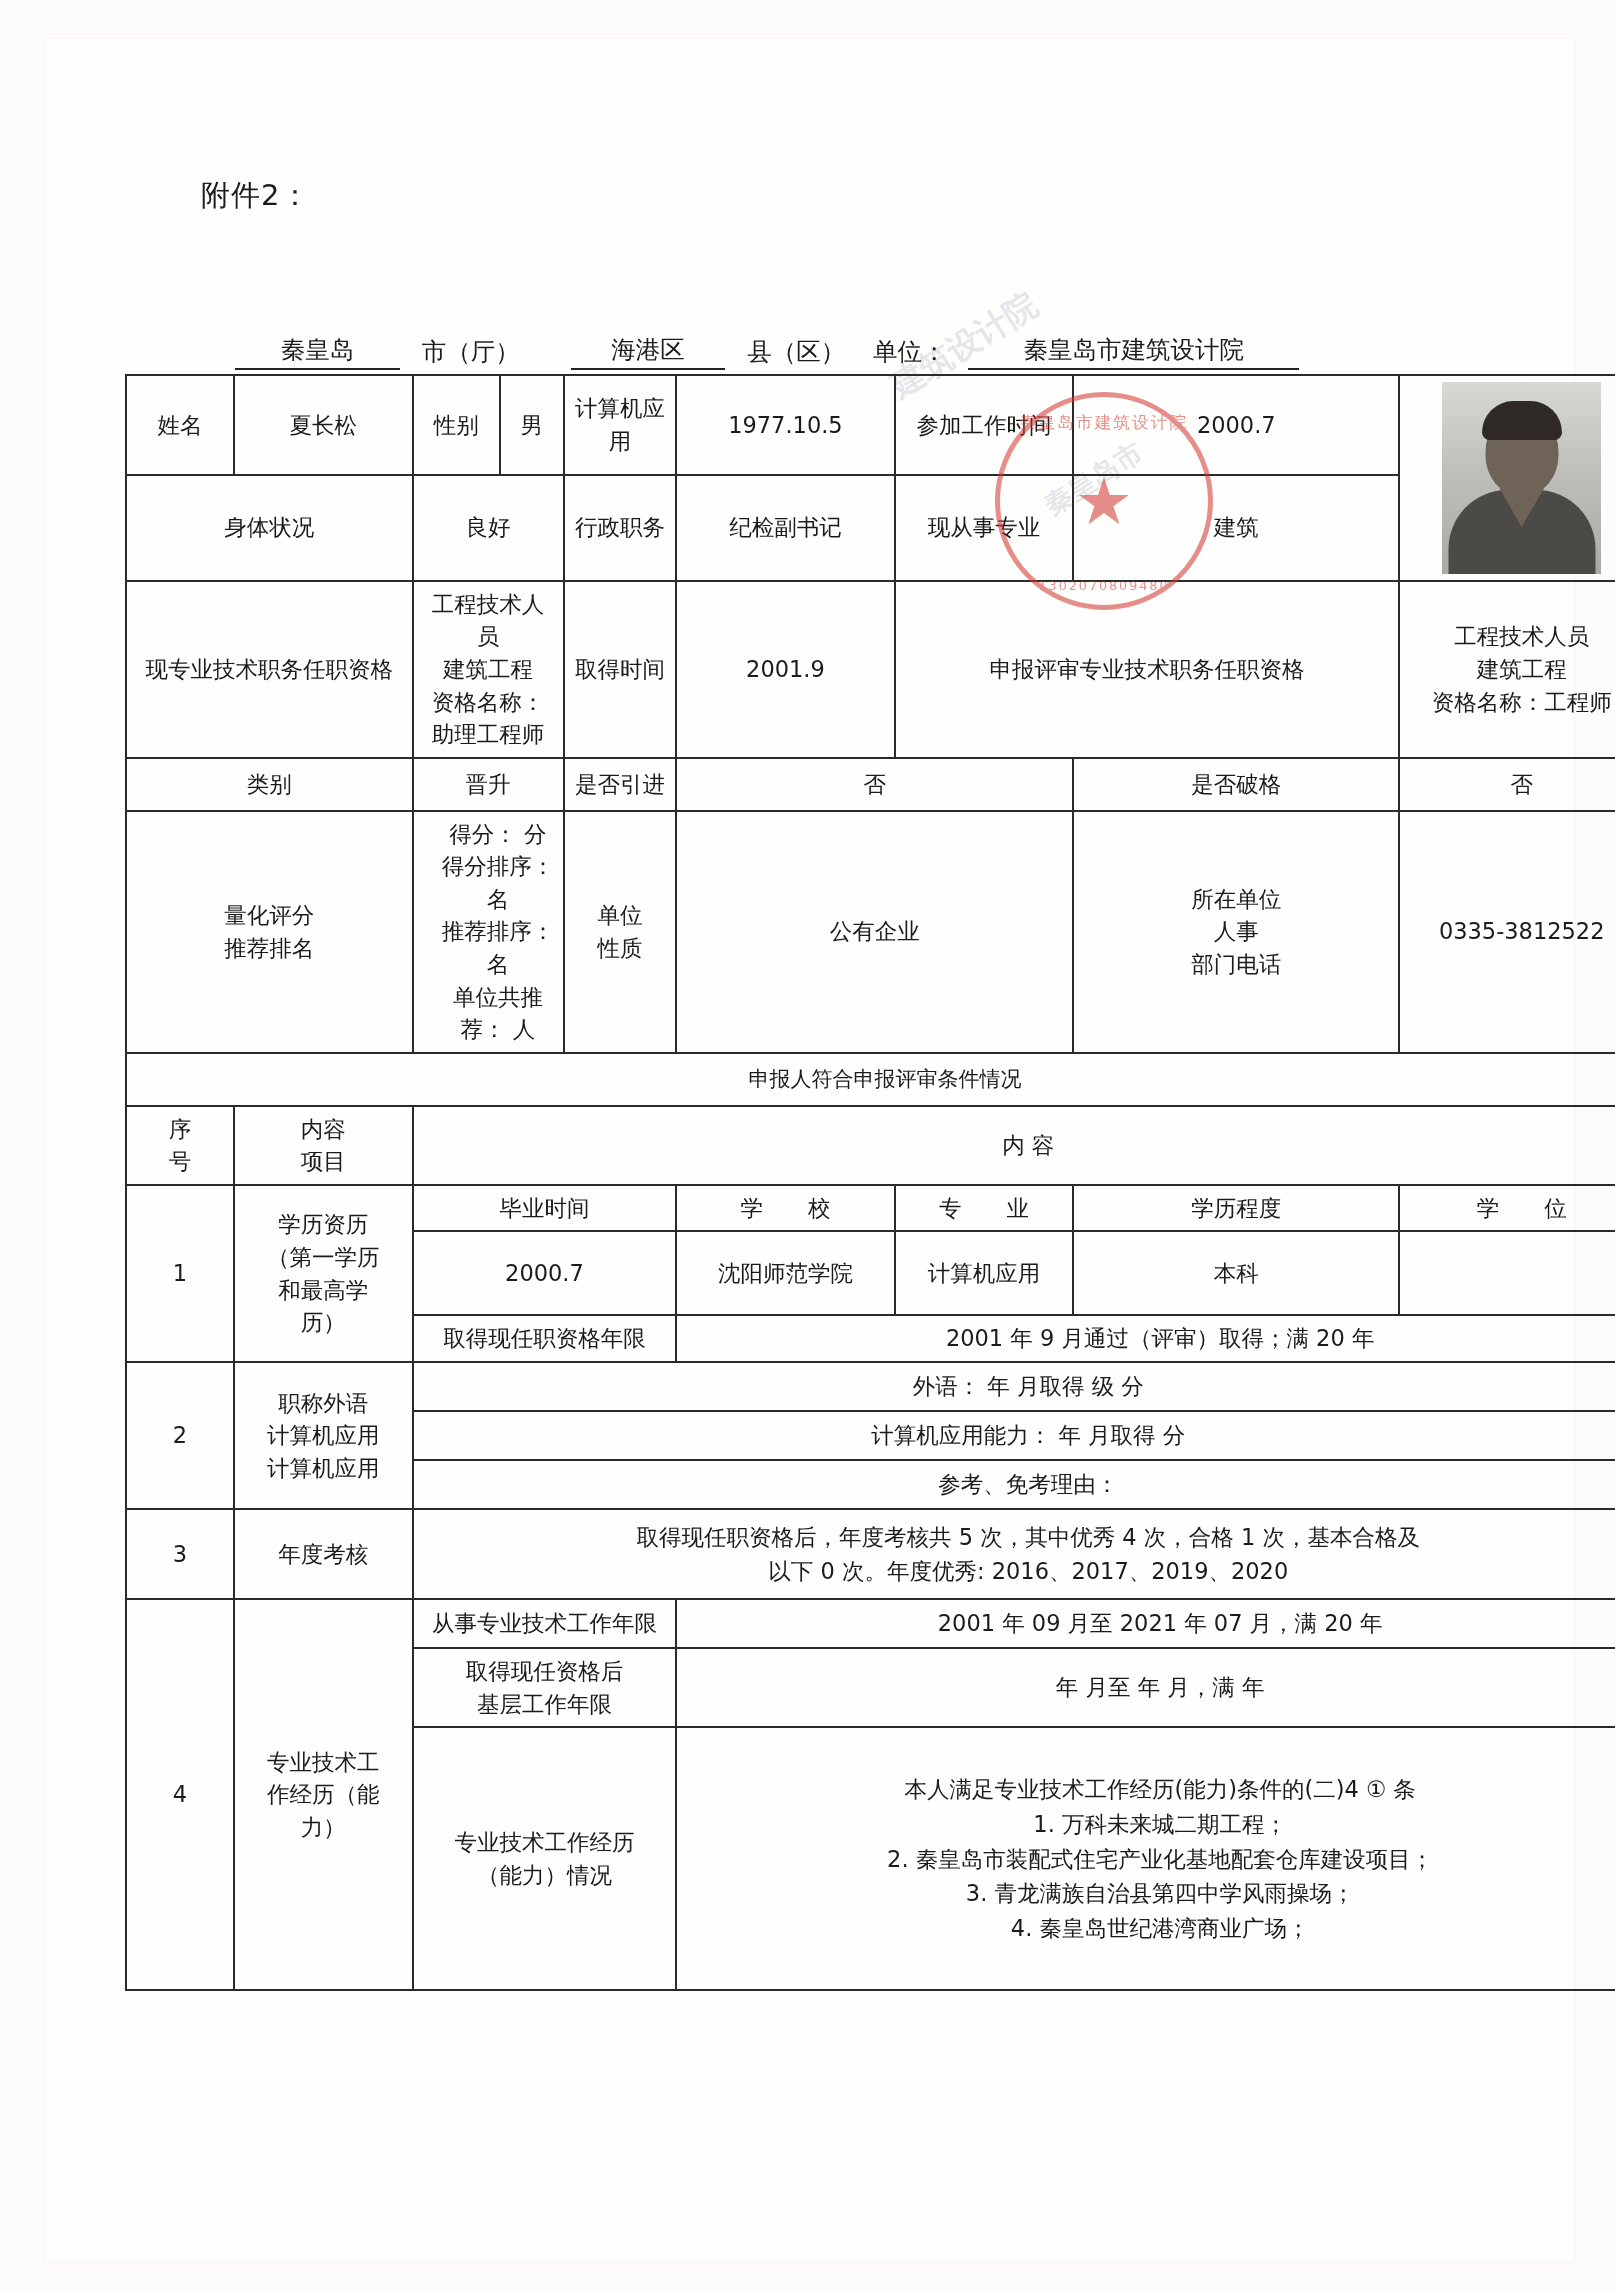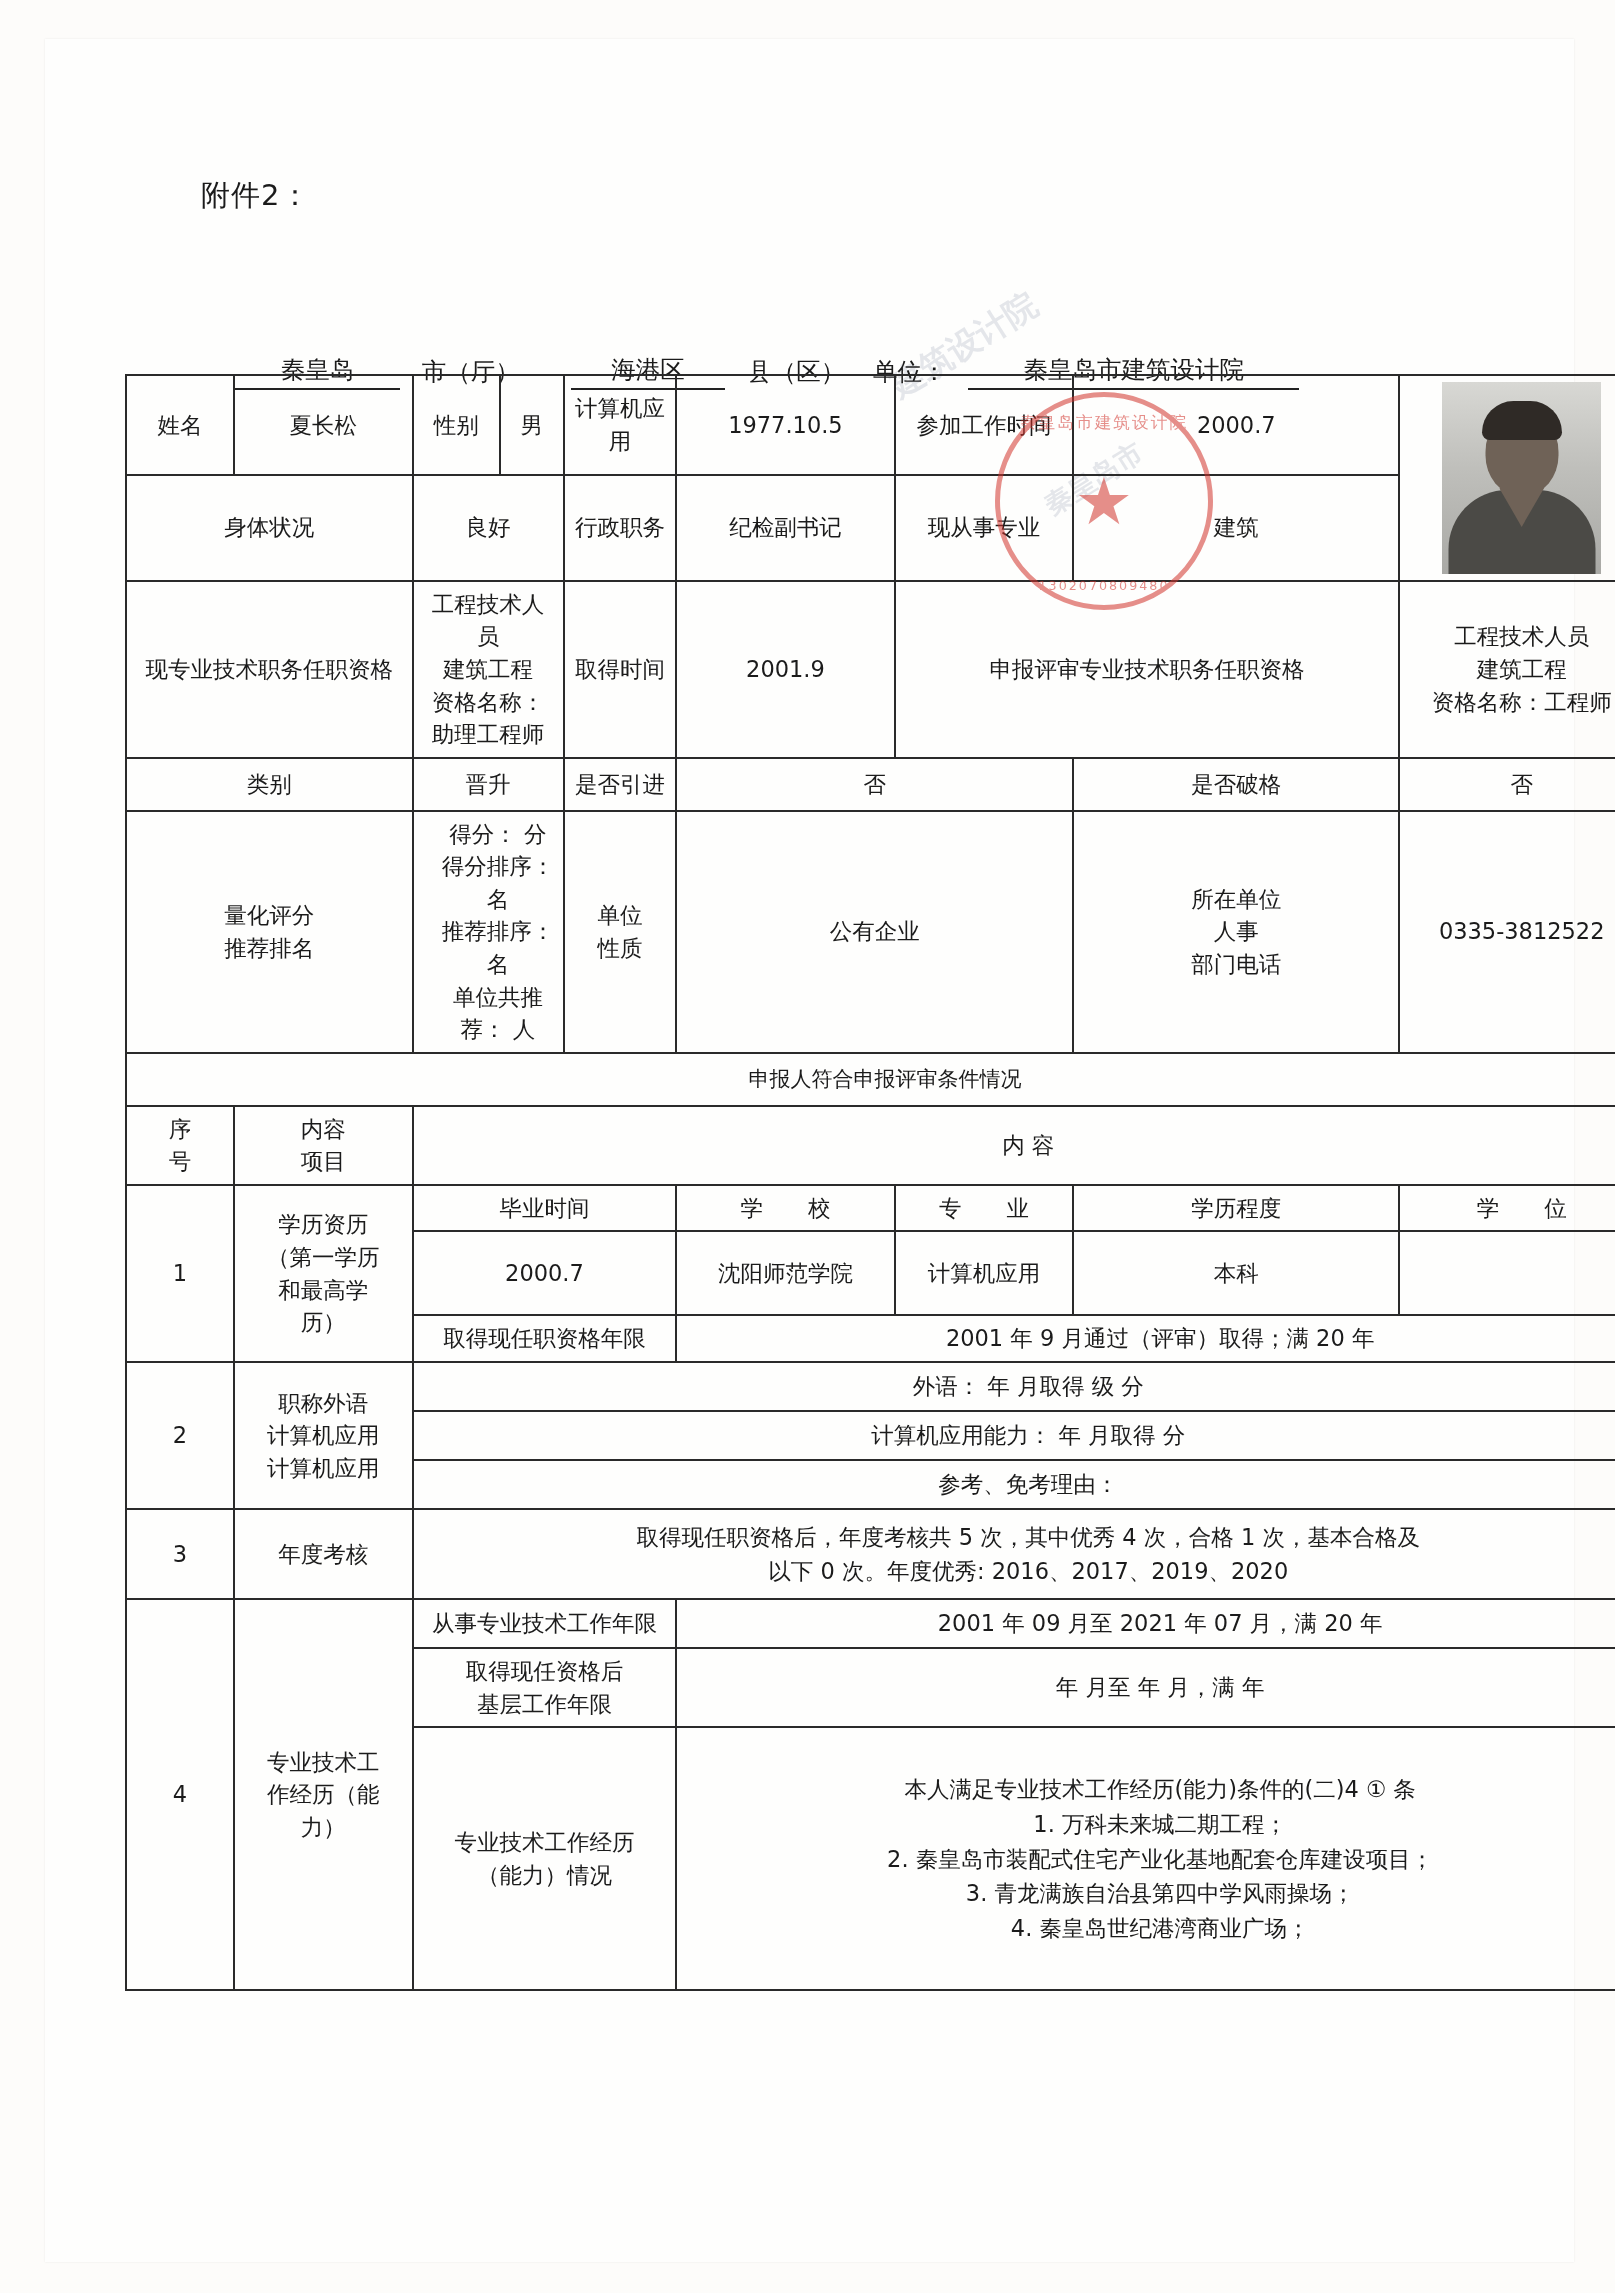--- a/index.html
+++ b/index.html
@@ -165,21 +165,21 @@
 
   <div class="wm" style="left:882px;top:323px;">建筑设计院</div>
   <div class="wm" style="left:1039px;top:461px;font-size:27.4px;">秦皇岛市</div>
 
   <div class="attach-label">附件2：</div>
 
 
   <div class="subline">
     <span class="ul" style="width:157px;">秦皇岛</span>
     <span class="plain">市（厅）</span>
-    <span class="ul" style="width:147px;margin-left:29px;margin-top:20px;">海港区</span>
+    <span class="ul" style="width:147px;margin-left:29px;">海港区</span>
     <span class="plain">县（区）</span>
     <span class="plain">单位：</span>
     <span class="ul" style="width:323px;">秦皇岛市建筑设计院</span>
   </div>
 
   <table class="main">
     <colgroup>
       <col style="width:90px">
       <col style="width:149px">
       <col style="width:73px">

